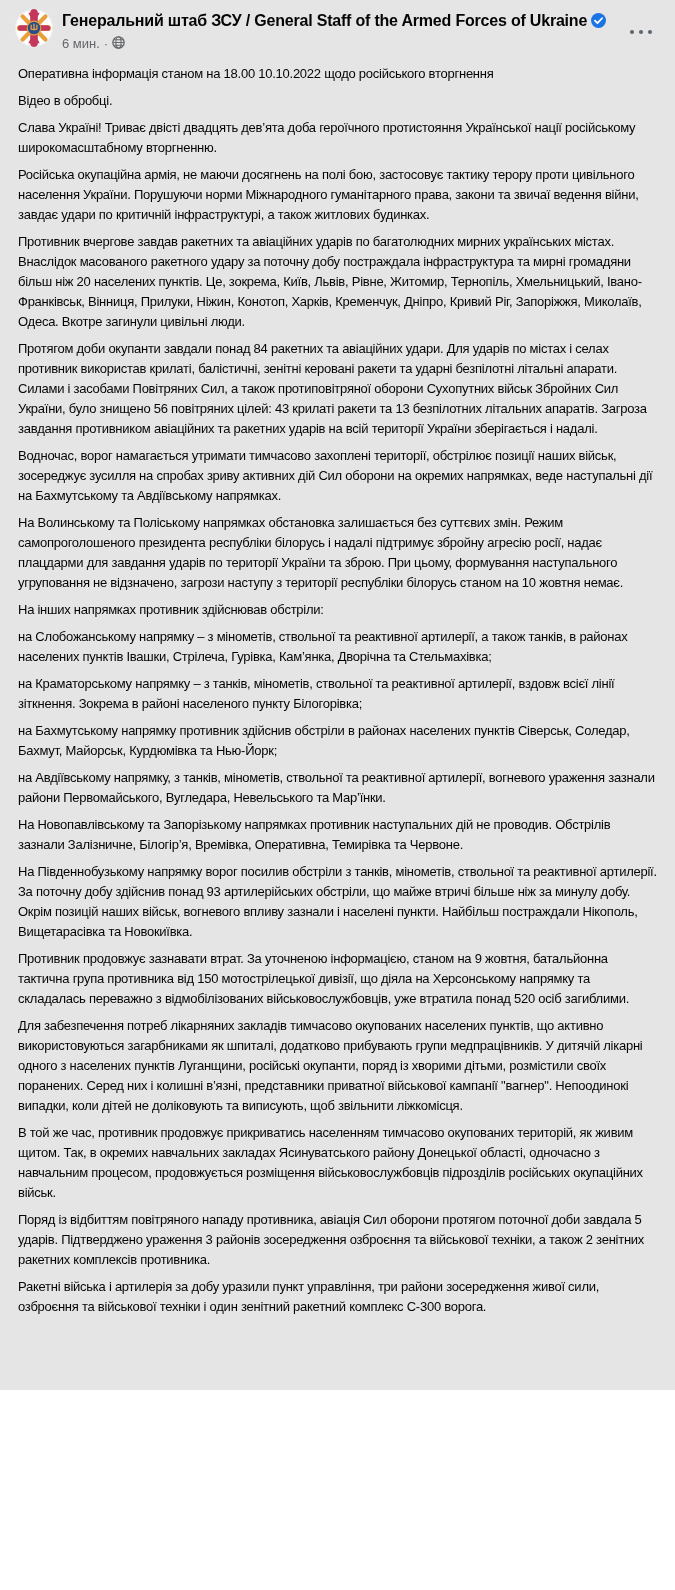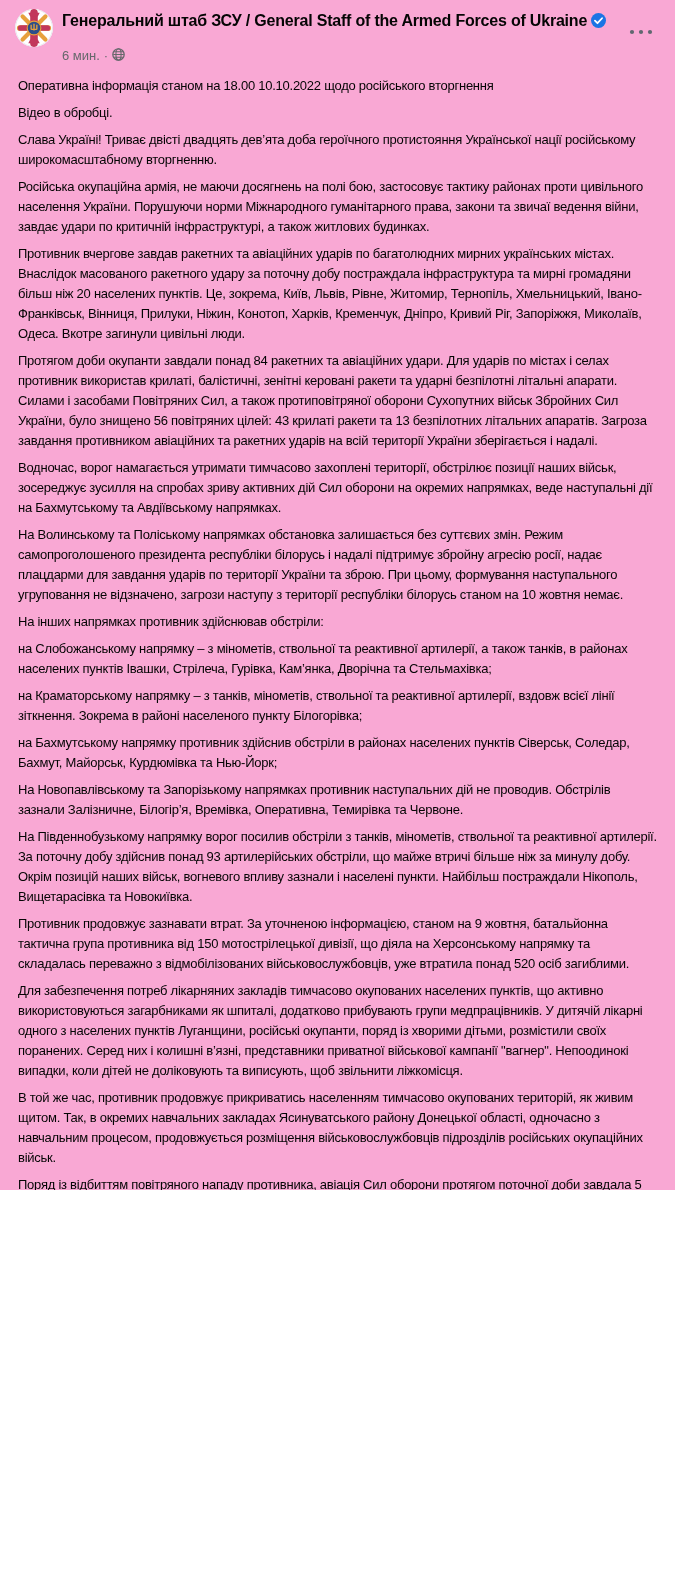--- a/index.html
+++ b/index.html
@@ -4,23 +4,23 @@
 <style>
   * { margin: 0; padding: 0; box-sizing: border-box; }
   html, body { background: #ffffff; }
   body {
     font-family: "Liberation Sans", "DejaVu Sans", sans-serif;
     color: #050505;
     width: 675px;
   }
   .post {
     width: 675px;
-    height: 1190px;
+    height: 1390px;
     overflow: hidden;
-    background: #f9a8d4;
+    background: #e5e5e5;
     position: relative;
   }
   
   .post-header {
     display: flex;
     align-items: flex-start;
     padding: 9px 16px 0 15px;
     position: relative;
   }
   .avatar {
@@ -45,21 +45,21 @@
     letter-spacing: -0.2px;
     cursor: pointer;
     white-space: nowrap;
   }
   .verified {
     display: inline-block;
     vertical-align: -2px;
     margin-left: 4px;
   }
   .meta {
-    margin-top: 14px;
+    margin-top: 2px;
     font-size: 13px;
     color: #65676B;
     line-height: 16px;
     display: flex;
     align-items: center;
     gap: 4px;
   }
   .meta .timestamp { cursor: pointer; }
   .meta .globe { display: inline-block; margin-top: 1px; }
   .more-btn {
@@ -139,29 +139,30 @@
         <circle cx="12" cy="3" r="2.1" fill="#606770"></circle>
         <circle cx="21" cy="3" r="2.1" fill="#606770"></circle>
       </svg>
     </button>
   </div>
 
   <div class="post-body">
       <p class="para">Оперативна інформація станом на 18.00 10.10.2022 щодо російського вторгнення</p>
       <p class="para">Відео в обробці.</p>
       <p class="para">Слава Україні! Триває двісті двадцять дев’ята доба героїчного протистояння Української нації російському широкомасштабному вторгненню.</p>
-      <p class="para">Російська окупаційна армія, не маючи досягнень на полі бою, застосовує тактику районах проти цивільного населення України. Порушуючи норми Міжнародного гуманітарного права, закони та звичаї ведення війни, завдає удари по критичній інфраструктурі, а також житлових будинках.</p>
+      <p class="para">Російська окупаційна армія, не маючи досягнень на полі бою, застосовує тактику терору проти цивільного населення України. Порушуючи норми Міжнародного гуманітарного права, закони та звичаї ведення війни, завдає удари по критичній інфраструктурі, а також житлових будинках.</p>
       <p class="para">Противник вчергове завдав ракетних та авіаційних ударів по багатолюдних мирних українських містах. Внаслідок масованого ракетного удару за поточну добу постраждала інфраструктура та мирні громадяни більш ніж 20 населених пунктів. Це, зокрема, Київ, Львів, Рівне, Житомир, Тернопіль, Хмельницький, Івано-Франківськ, Вінниця, Прилуки, Ніжин, Конотоп, Харків, Кременчук, Дніпро, Кривий Ріг, Запоріжжя, Миколаїв, Одеса. Вкотре загинули цивільні люди.</p>
       <p class="para">Протягом доби окупанти завдали понад 84 ракетних та авіаційних удари. Для ударів по містах і селах противник використав крилаті, балістичні, зенітні керовані ракети та ударні безпілотні літальні апарати. Силами і засобами Повітряних Сил, а також протиповітряної оборони Сухопутних військ Збройних Сил України, було знищено 56 повітряних цілей: 43 крилаті ракети та 13 безпілотних літальних апаратів. Загроза завдання противником авіаційних та ракетних ударів на всій території України зберігається і надалі.</p>
       <p class="para">Водночас, ворог намагається утримати тимчасово захоплені території, обстрілює позиції наших військ, зосереджує зусилля на спробах зриву активних дій Сил оборони на окремих напрямках, веде наступальні дії на Бахмутському та Авдіївському напрямках.</p>
       <p class="para">На Волинському та Поліському напрямках обстановка залишається без суттєвих змін. Режим самопроголошеного президента республіки білорусь і надалі підтримує збройну агресію росії, надає плацдарми для завдання ударів по території України та зброю. При цьому, формування наступального угруповання не відзначено, загрози наступу з території республіки білорусь станом на 10 жовтня немає.</p>
       <p class="para">На інших напрямках противник здійснював обстріли:</p>
       <p class="para">на Слобожанському напрямку – з мінометів, ствольної та реактивної артилерії, а також танків, в районах населених пунктів Івашки, Стрілеча, Гурівка, Кам’янка, Дворічна та Стельмахівка;</p>
       <p class="para">на Краматорському напрямку – з танків, мінометів, ствольної та реактивної артилерії, вздовж всієї лінії зіткнення. Зокрема в районі населеного пункту Білогорівка;</p>
       <p class="para">на Бахмутському напрямку противник здійснив обстріли в районах населених пунктів Сіверськ, Соледар, Бахмут, Майорськ, Курдюмівка та Нью-Йорк;</p>
+      <p class="para">на Авдіївському напрямку, з танків, мінометів, ствольної та реактивної артилерії, вогневого ураження зазнали райони Первомайського, Вугледара, Невельського та Мар’їнки.</p>
       <p class="para">На Новопавлівському та Запорізькому напрямках противник наступальних дій не проводив. Обстрілів зазнали Залізничне, Білогір’я, Времівка, Оперативна, Темирівка та Червоне.</p>
       <p class="para">На Південнобузькому напрямку ворог посилив обстріли з танків, мінометів, ствольної та реактивної артилерії. За поточну добу здійснив понад 93 артилерійських обстріли, що майже втричі більше ніж за минулу добу. Окрім позицій наших військ, вогневого впливу зазнали і населені пункти. Найбільш постраждали Нікополь, Вищетарасівка та Новокиївка.</p>
       <p class="para">Противник продовжує зазнавати втрат. За уточненою інформацією, станом на 9 жовтня, батальйонна тактична група противника від 150 мотострілецької дивізії, що діяла на Херсонському напрямку та складалась переважно з відмобілізованих військовослужбовців, уже втратила понад 520 осіб загиблими.</p>
       <p class="para">Для забезпечення потреб лікарняних закладів тимчасово окупованих населених пунктів, що активно використовуються загарбниками як шпиталі, додатково прибувають групи медпрацівників. У дитячій лікарні одного з населених пунктів Луганщини, російські окупанти, поряд із хворими дітьми, розмістили своїх поранених. Серед них і колишні в’язні, представники приватної військової кампанії "вагнер". Непоодинокі випадки, коли дітей не доліковують та виписують, щоб звільнити ліжкомісця.</p>
       <p class="para">В той же час, противник продовжує прикриватись населенням тимчасово окупованих територій, як живим щитом. Так, в окремих навчальних закладах Ясинуватського району Донецької області, одночасно з навчальним процесом, продовжується розміщення військовослужбовців підрозділів російських окупаційних військ.</p>
       <p class="para">Поряд із відбиттям повітряного нападу противника, авіація Сил оборони протягом поточної доби завдала 5 ударів. Підтверджено ураження 3 районів зосередження озброєння та військової техніки, а також 2 зенітних ракетних комплексів противника.</p>
       <p class="para">Ракетні війська і артилерія за добу уразили пункт управління, три райони зосередження живої сили, озброєння та військової техніки і один зенітний ракетний комплекс С-300 ворога.</p>
     </div>
 
 </div>

